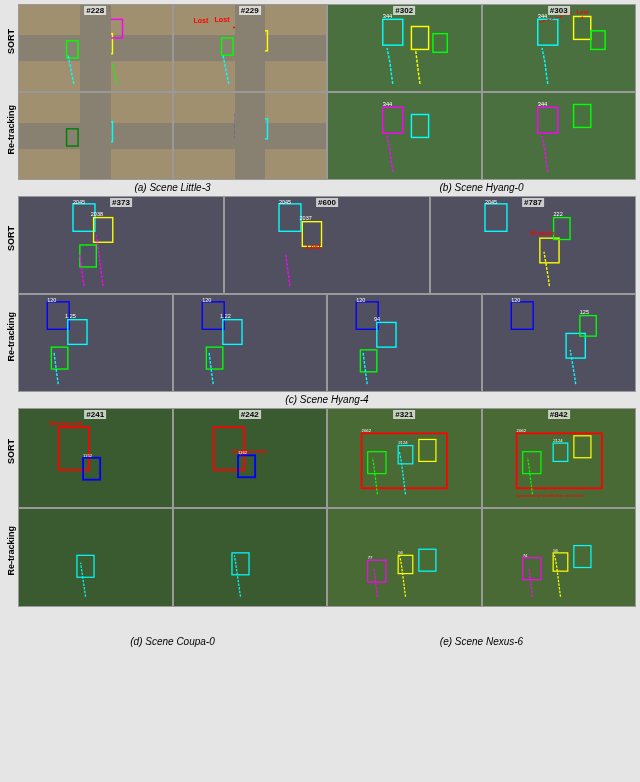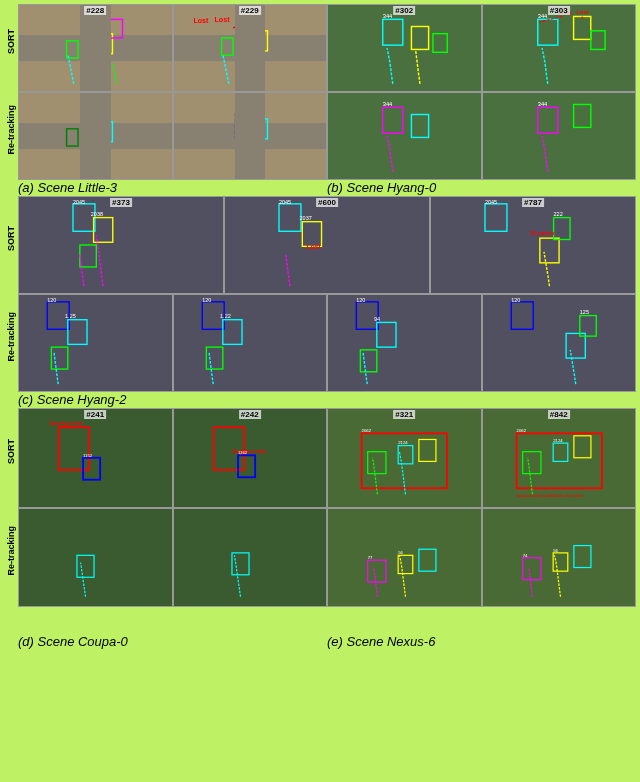--- a/index.html
+++ b/index.html
@@ -9,21 +9,21 @@
       background: #fff;
       font-family: Arial, sans-serif;
       overflow: hidden;
     }
 
     .main-container {
       width: 640px;
       height: 782px;
       display: flex;
       flex-direction: column;
-      background: #bef264;
+      background: #e5e5e5;
       padding: 4px;
     }
 
     .frame-label {
       position: absolute;
       top: 1px;
       left: 50%;
       transform: translateX(-50%);
       font-size: 8px;
       font-weight: bold;
@@ -169,22 +169,22 @@
     .caption-row {
       display: flex;
       flex-direction: row;
       align-items: center;
       height: 14px;
       margin-left: 14px;
     }
 
     .caption-half {
       flex: 1;
-      text-align: left;
-      font-size: 13px;
+      text-align: center;
+      font-size: 10px;
       font-style: italic;
     }
 
     
     .track-overlay {
       position: absolute;
       top: 0; left: 0;
       width: 100%; height: 100%;
     }
   </style>
@@ -428,21 +428,21 @@
                 <polyline points="52,65 51,58 50,52 49,46 48,40" fill="none" stroke="cyan" stroke-width="1" stroke-dasharray="2,1"></polyline>
                 <text x="5" y="5" fill="white" font-size="4">120</text>
                 <text x="55" y="14" fill="white" font-size="4">125</text>
               </svg>
             </div>
           </div>
         </div>
       </div>
     </div>
     <div class="caption-row">
-      <div class="caption-half" style="flex:2">(c) Scene Hyang-2</div>
+      <div class="caption-half" style="flex:2">(c) Scene Hyang-4</div>
     </div>
   </div>
 
   <div class="bot-section">
     <div class="section-rows">
       <div class="label-column">
         <div class="vlabel">SORT</div>
         <div class="vlabel">Re-tracking</div>
       </div>
       <div class="grid-rows">

